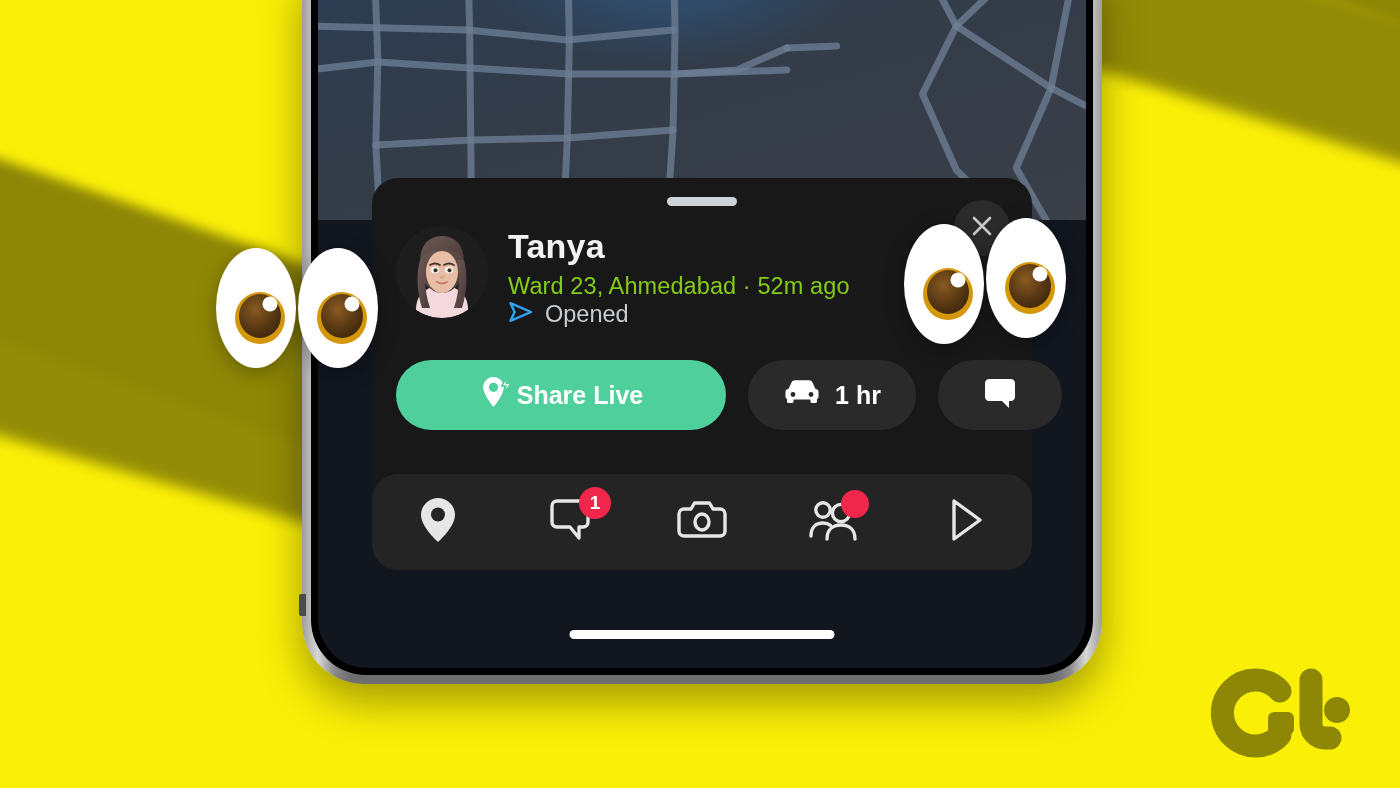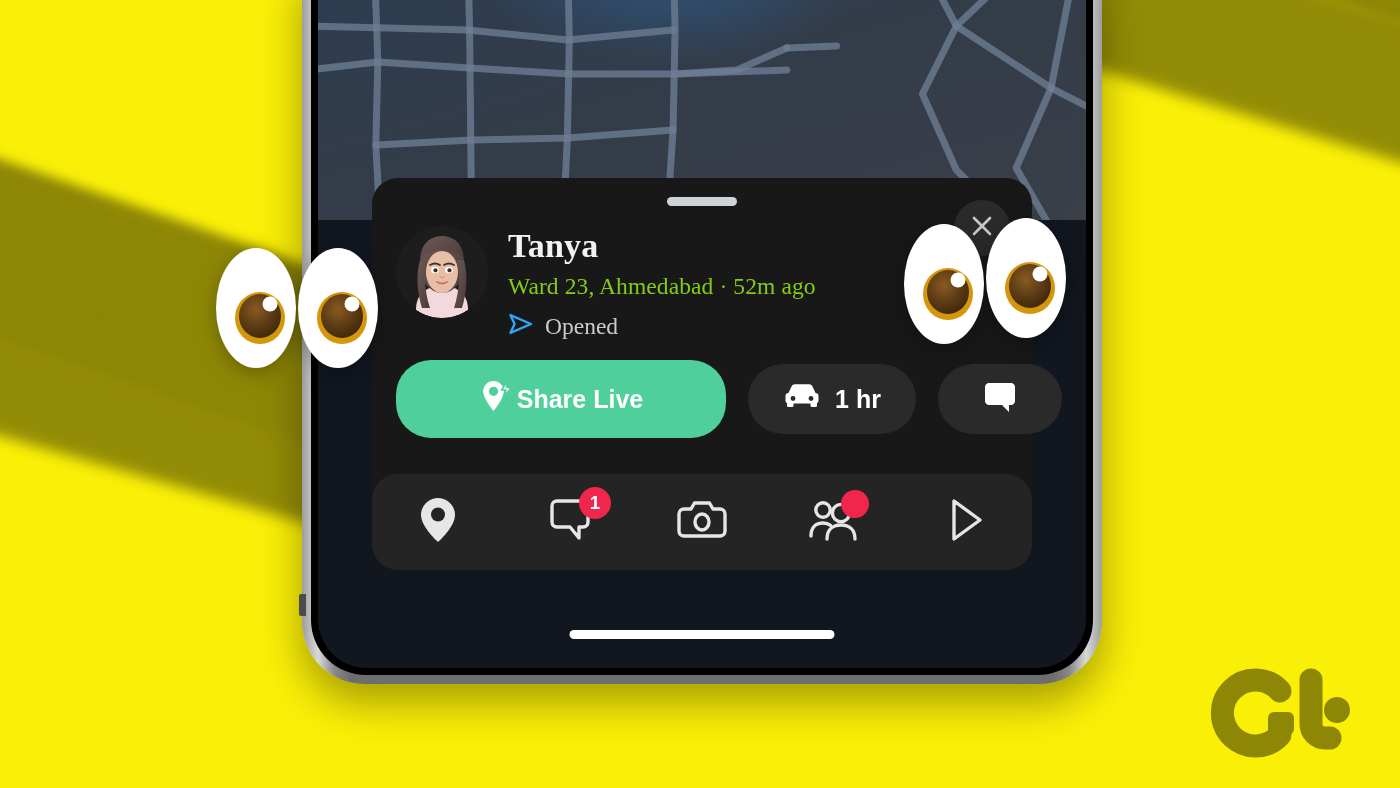--- a/index.html
+++ b/index.html
@@ -78,55 +78,55 @@
     height:320px;
     background:#181818;
     border-radius:26px 26px 0 0;
   }
   .grabber{
     position:absolute; left:50%; top:19px; transform:translateX(-50%);
     width:70px; height:9px; border-radius:5px; background:#cfd2d6;
   }
   .profile-row{
     position:absolute; left:24px; top:48px; right:24px;
-    display:flex; align-items:flex-start; gap:20px;font-family:Liberation Serif, serif;
+    display:flex; align-items:flex-start; gap:20px;
   }
   .avatar{
     flex:0 0 auto; width:92px; height:92px; border-radius:50%;
     background:#1f1f1f; overflow:hidden; position:relative;
   }
   .avatar svg{ width:100%; height:100%; display:block; }
   .ident{ padding-top:2px; flex:1 1 auto; min-width:0; }
   .name{
     font-size:34px; font-weight:700; color:#f2f2f2; letter-spacing:.2px;
     line-height:1.08;
   }
   .meta{
     margin-top:8px; font-size:23.5px; color:#84cc16; letter-spacing:.1px;
     white-space:nowrap;
   }
   .status{
-    margin-top:13px; display:flex; align-items:flex-start; gap:11px;
+    margin-top:1px; display:flex; align-items:flex-start; gap:11px;
     font-size:23.5px; color:#c9ccd0;
   }
   .status .send-arrow{ flex:0 0 auto; display:block; }
 
   .close-btn{
     position:absolute; right:22px; top:22px;
     width:56px; height:56px; border-radius:50%;
     background:#2b2b2b; display:flex; align-items:center; justify-content:center;
   }
 
   
   .actions{
     position:absolute; left:24px; right:24px; top:182px;
     display:flex; align-items:center; gap:22px;
   }
   .btn-share{
-    flex:0 0 auto; width:330px; height:78px; border-radius:35px;
+    flex:0 0 auto; width:330px; height:70px; border-radius:35px;
     background:#4FCF9B;
     display:flex; align-items:center; justify-content:center; 
     color:#fff; font-size:25px; font-weight:700;
   }
   .btn-eta{
     flex:0 0 auto; width:168px; height:70px; border-radius:35px;
     background:#2a2a2a;
     display:flex; align-items:center; justify-content:center; gap:14px;
     color:#fff; font-size:25px; font-weight:700;
   }

